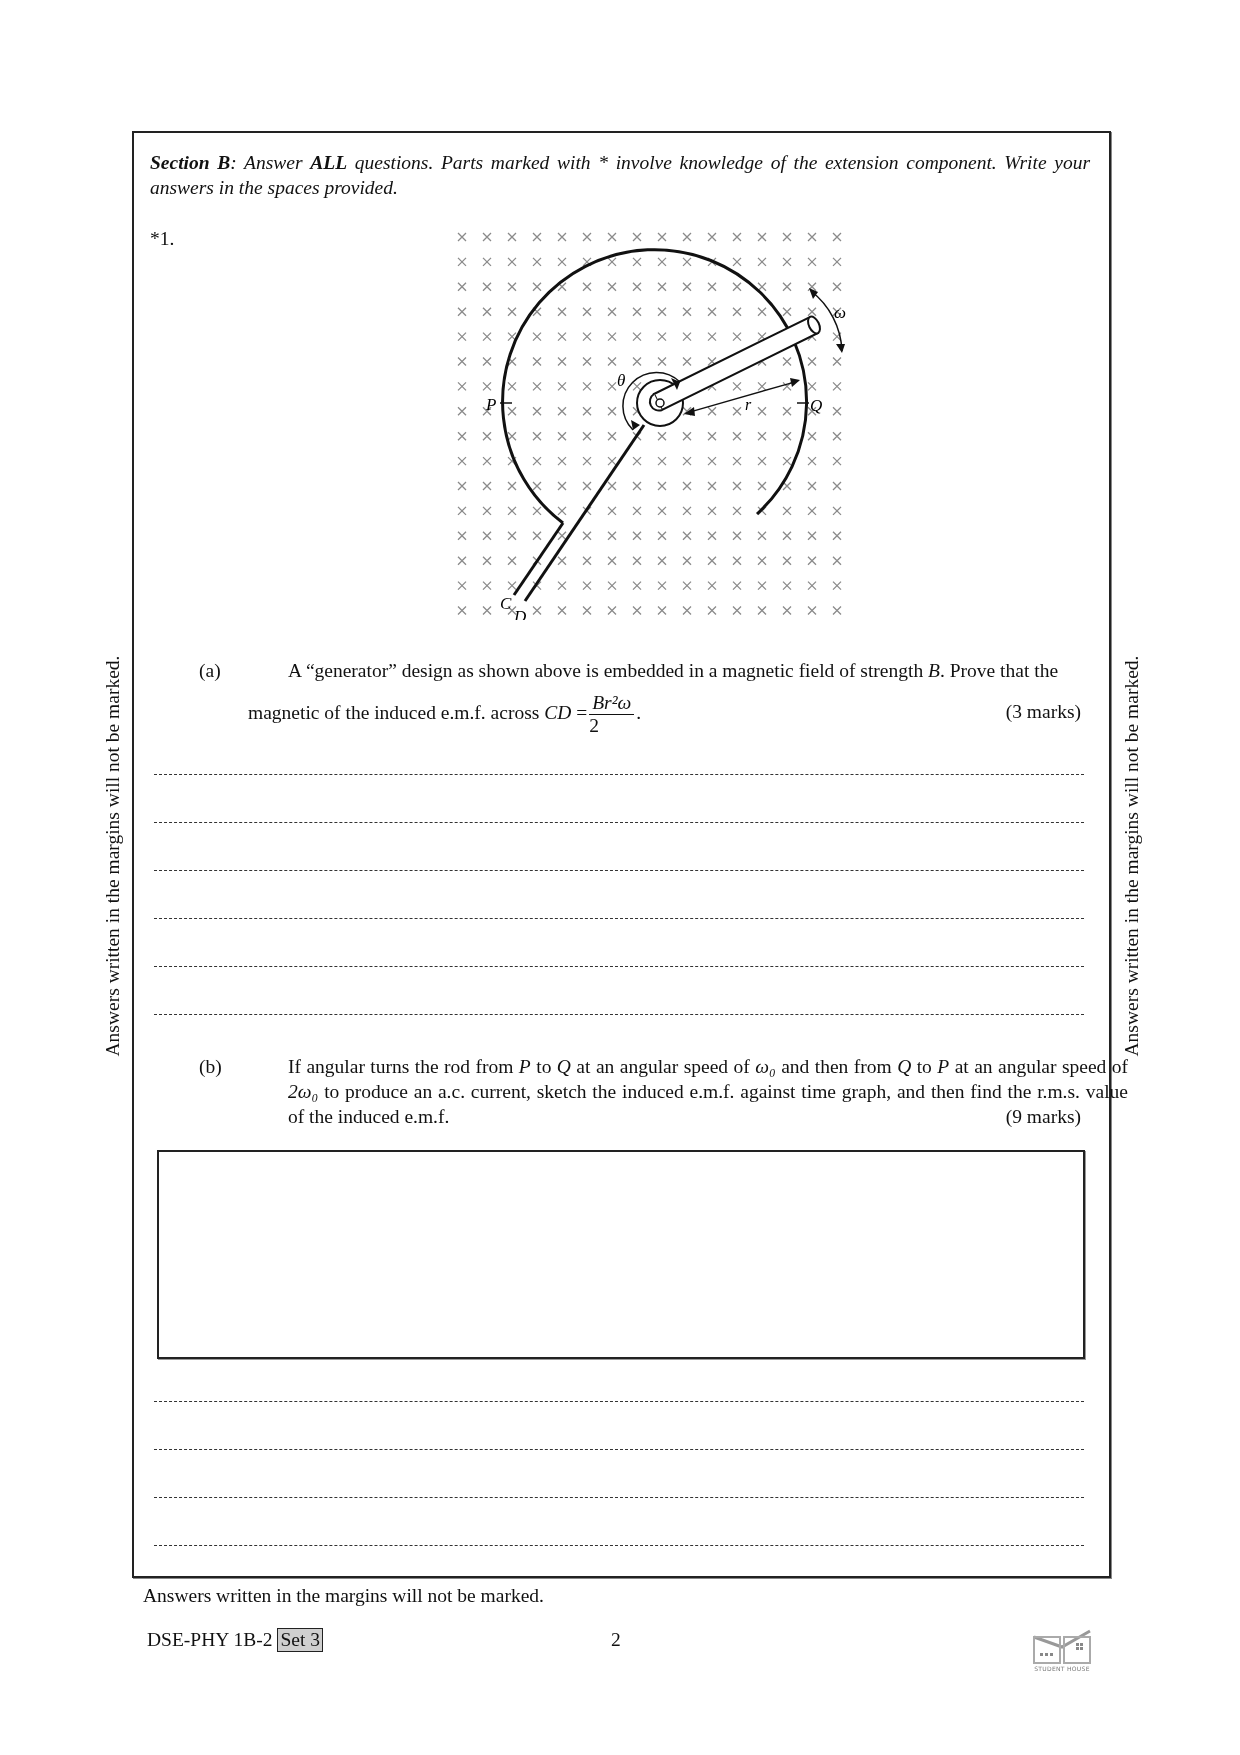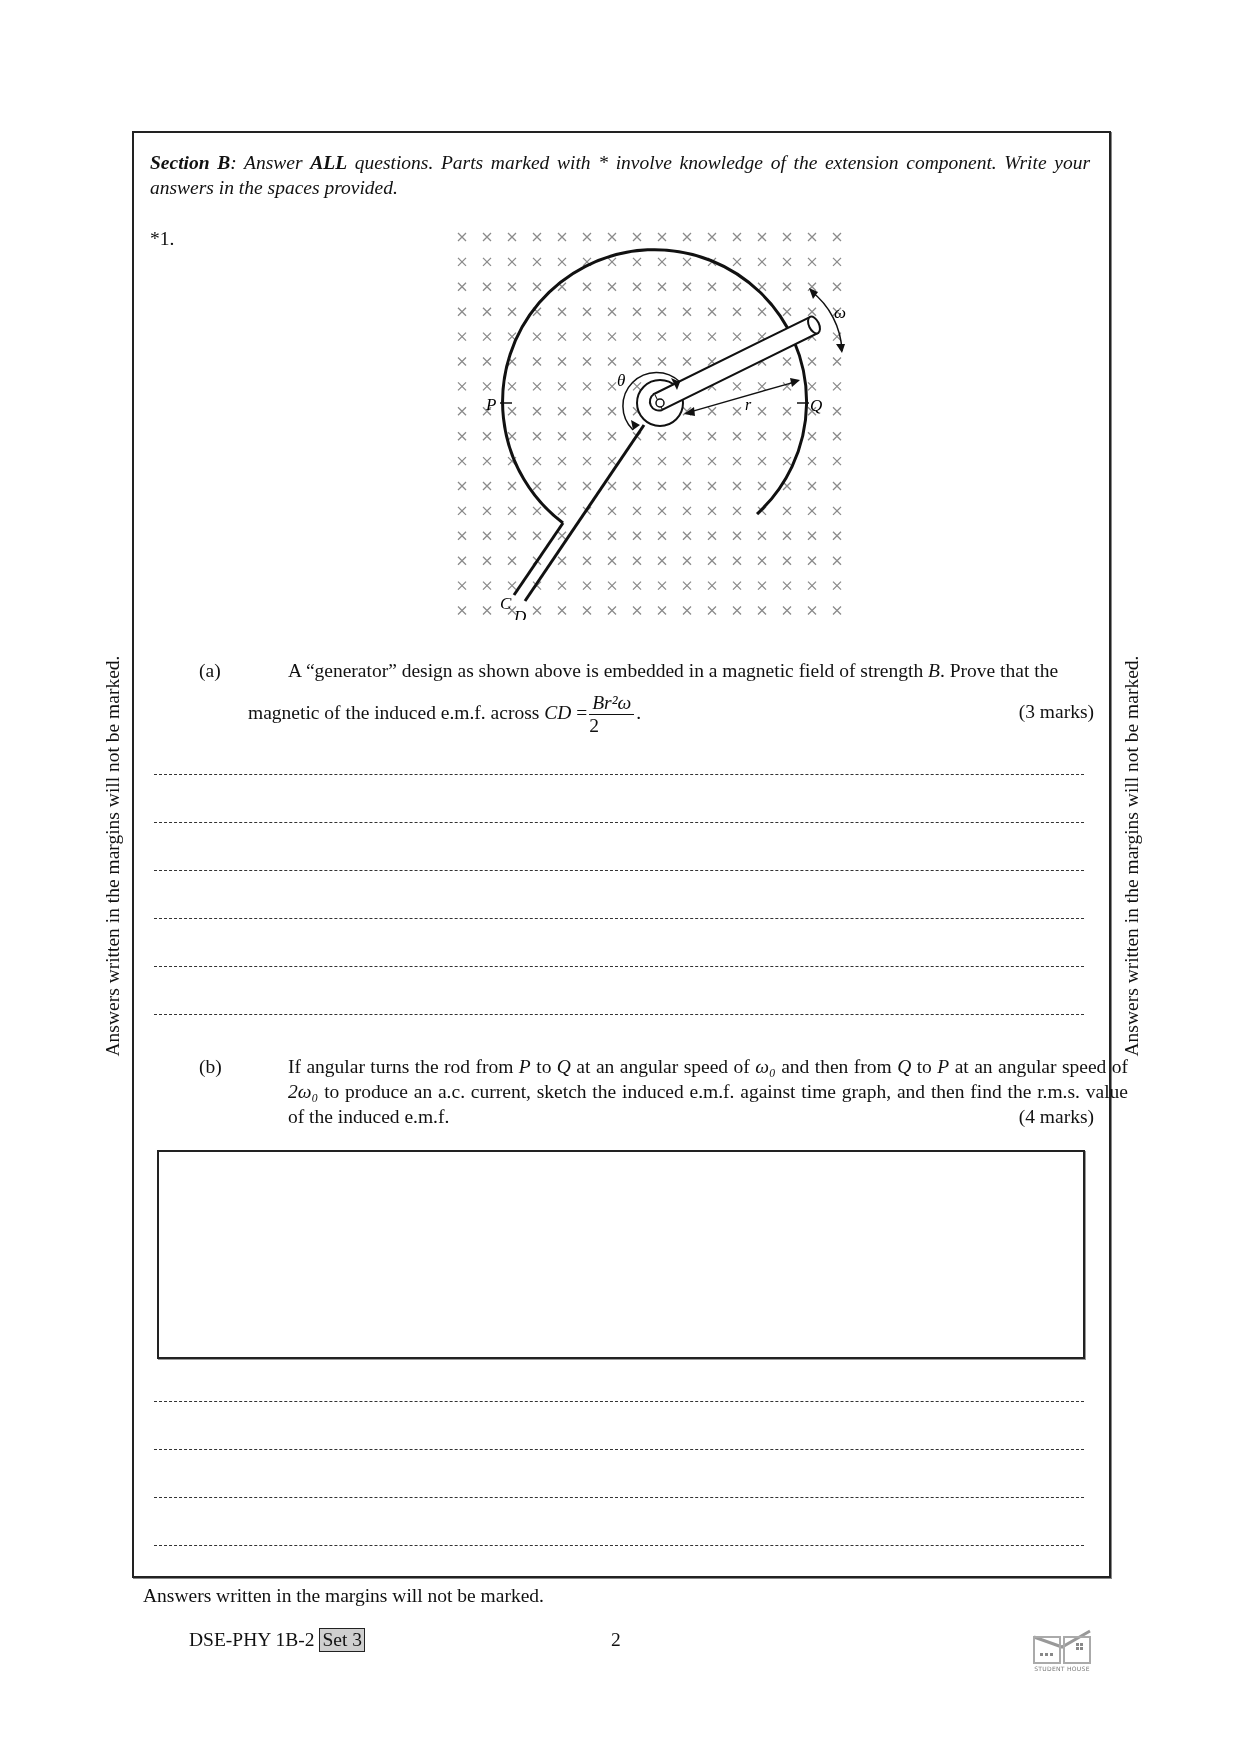--- a/index.html
+++ b/index.html
@@ -7,21 +7,21 @@
          font-family: "Liberation Serif", "DejaVu Serif", serif; color: #111; }
   .abs { position: absolute; }
   .outer-box { position: absolute; left: 132px; top: 131px; width: 975px; height: 1443px;
                border: 2px solid #222; box-shadow: 1px 1px 0 #888; }
   .txt { font-size: 19.5px; line-height: 25px; white-space: nowrap; }
   .intro { left: 150px; top: 150px; width: 940px; white-space: normal; text-align: justify; font-style: italic; }
   .qnum { left: 150px; top: 226px; }
   .diagram { left: 440px; top: 220px; }
   .part-label { left: 199px; }
   .part-text { left: 248px; width: 840px; white-space: normal; text-align: justify; text-align-last: left; margin-left: 40px; }
-  .marks { right: 146px; }
+  .marks { right: 159px; }
   .dash-line { position: absolute; left: 154px; width: 930px; height: 0; border-top: 1.5px dashed #333; }
   .answer-box { position: absolute; left: 157px; top: 1150px; width: 924px; height: 205px;
                 border: 2px solid #222; box-shadow: 1px 1px 0 #999; }
   .margin-note { position: absolute; font-size: 19.5px; white-space: nowrap;
                  transform-origin: center center; transform: rotate(-90deg); }
   .frac { display: inline-block; vertical-align: middle; text-align: left; margin: 8px 2px; }
   .frac .num { display: block; border-bottom: 1px solid #111; padding: 0 3px; line-height: 22px; font-style: italic; }
   .frac .den { display: block; line-height: 22px; }
   i { font-style: italic; text-align: right; }
   .set-badge { display: inline-block; border: 1.5px solid #222; background: #cfcfcf; padding: 0 2px; line-height: 22px; }
@@ -356,31 +356,31 @@
 <div class="dash-line" style="top:822px;"></div>
 <div class="dash-line" style="top:870px;"></div>
 <div class="dash-line" style="top:918px;"></div>
 <div class="dash-line" style="top:966px;"></div>
 <div class="dash-line" style="top:1014px;"></div>
 
 <div class="abs txt part-label" style="top:1054px;">(b)</div>
 <div class="abs txt part-text" style="top:1054px; width:840px;">
   <span>If angular turns the rod from </span><i>P</i><span> to </span><i>Q</i><span> at an angular speed of </span><i>ω₀</i><span> and then from </span><i>Q</i><span> to </span><i>P</i><span> at an angular speed of </span><i>2ω₀</i><span> to produce an a.c. current, sketch the induced e.m.f. against time graph, and then find the r.m.s. value of the induced e.m.f.</span>
 </div>
-<div class="abs txt marks" style="top:1104px;">(4 marks)</div>
+<div class="abs txt marks" style="top:1104px;">(9 marks)</div>
 
 <div class="answer-box"></div>
 
 <div class="dash-line" style="top:1401px;"></div>
 <div class="dash-line" style="top:1449px;"></div>
 <div class="dash-line" style="top:1497px;"></div>
 <div class="dash-line" style="top:1545px;"></div>
 
 <div class="abs txt" style="left:143px; top:1583px;">Answers written in the margins will not be marked.</div>
-<div class="abs txt" style="left:147px; top:1627px;margin-left:42px;">
+<div class="abs txt" style="left:147px; top:1627px;">
   <span>DSE-PHY 1B-2</span> <span class="set-badge">Set 3</span>
 </div>
 <div class="abs txt" style="left:611px; top:1627px;">2</div>
 
 <div class="abs logo">
   <svg width="60" height="40" viewBox="0 0 60 40">
     <path d="M2 10 L30 20 L58 4" fill="none" stroke="#999" stroke-width="3"></path>
     <rect x="2" y="10" width="26" height="26" fill="none" stroke="#aaa" stroke-width="2"></rect>
     <rect x="32" y="10" width="26" height="26" fill="none" stroke="#aaa" stroke-width="2"></rect>
     <rect x="8" y="26" width="3" height="3" fill="#888"></rect>

